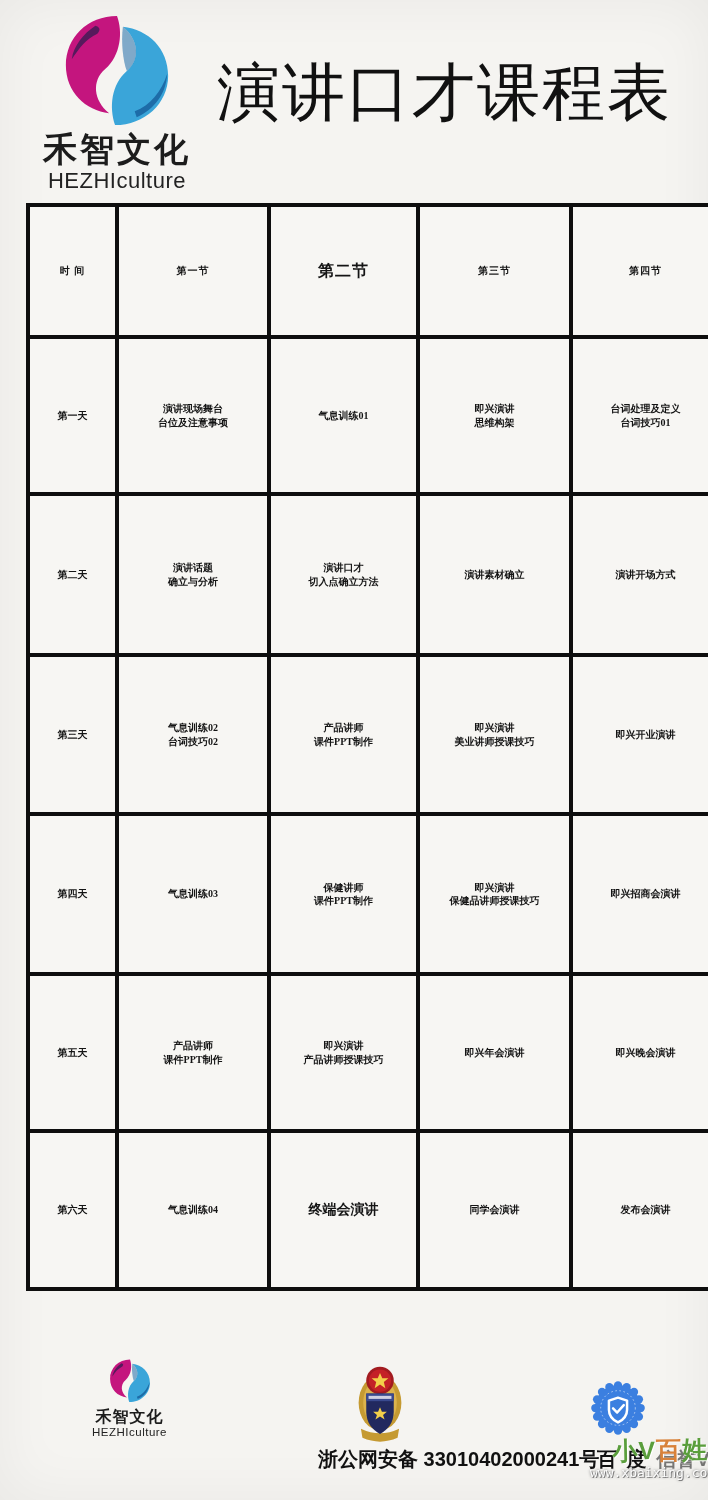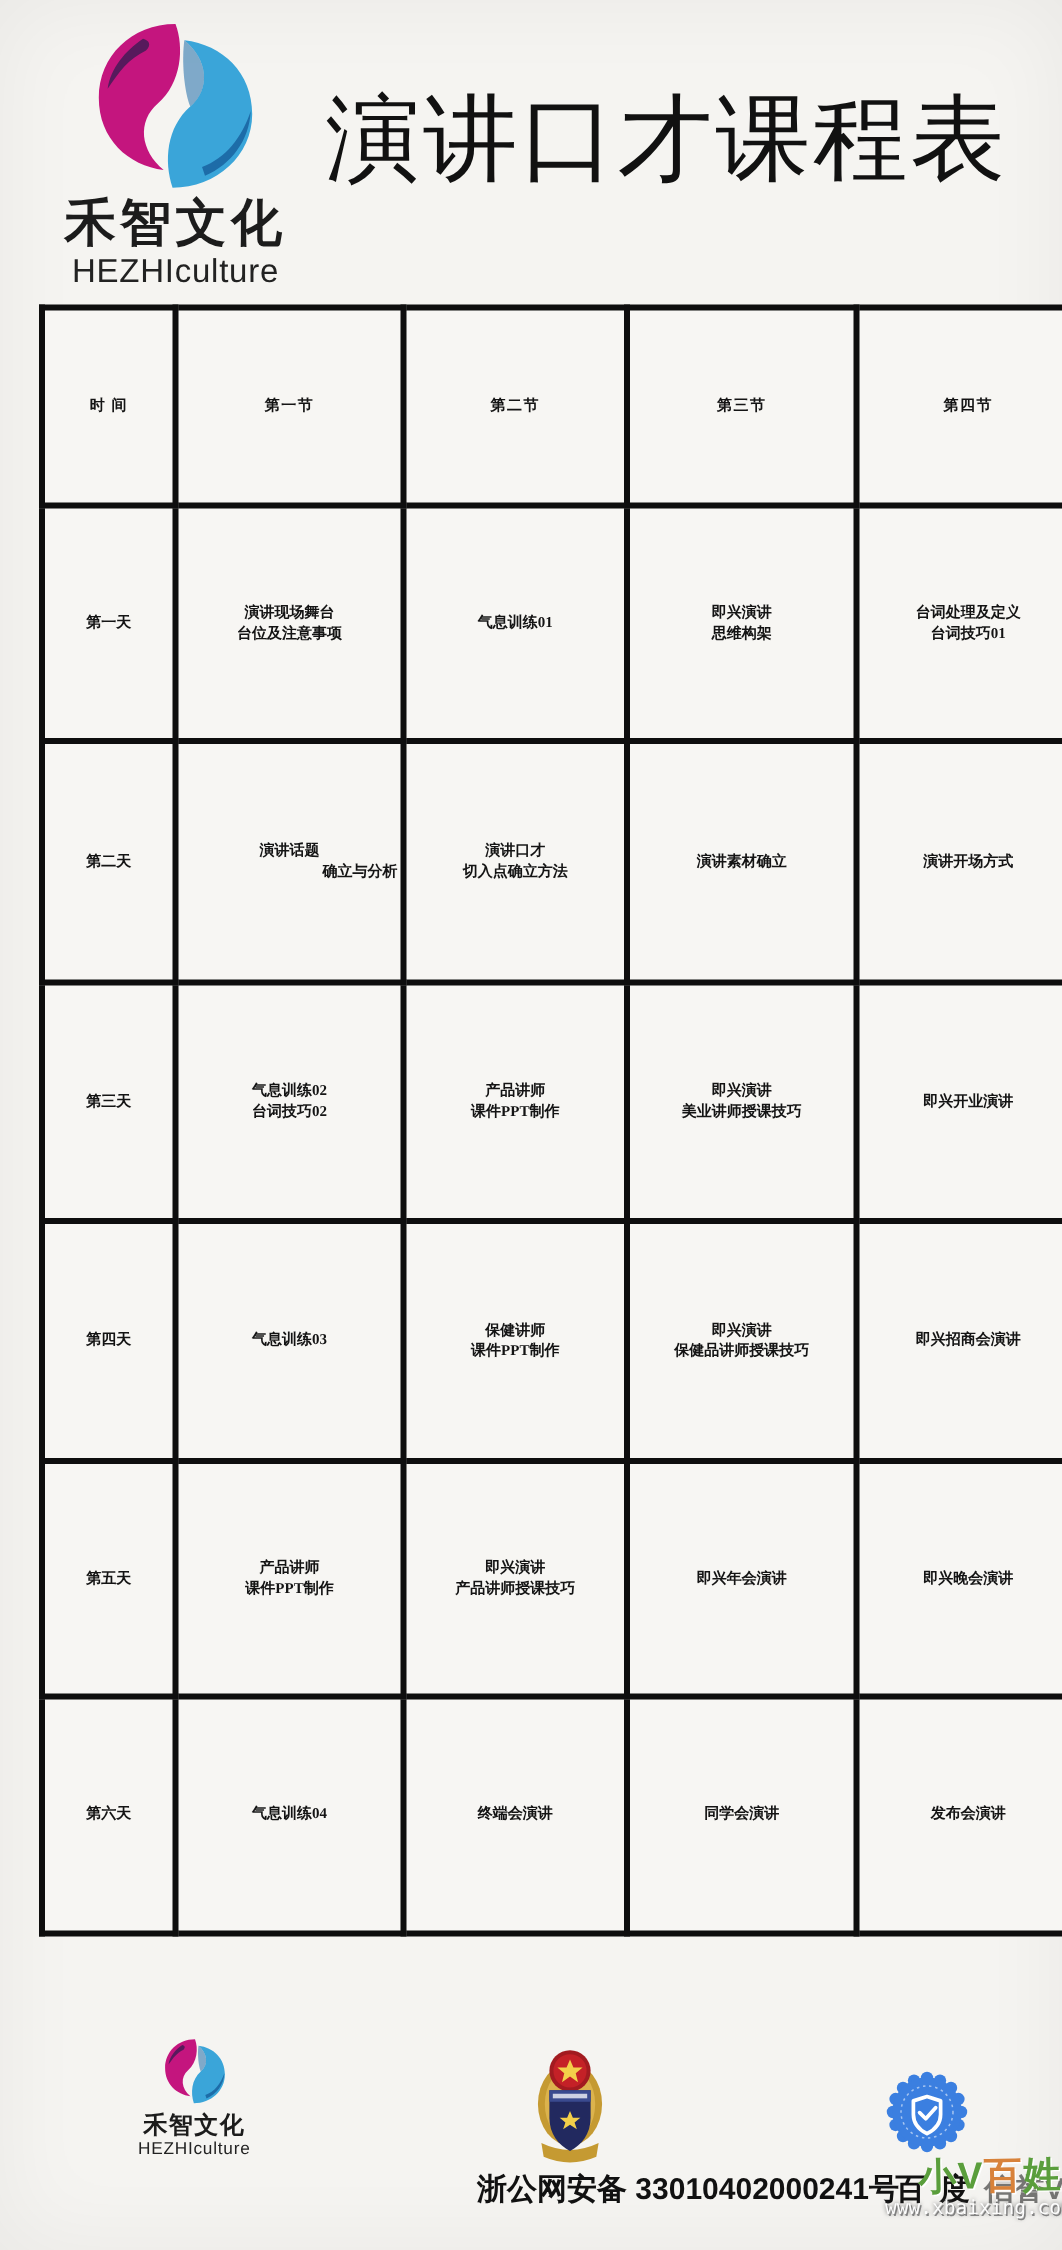--- a/index.html
+++ b/index.html
@@ -91,21 +91,21 @@
               <div class="cell-line" style="font-size: 10px;">时 间</div>
             </div>
           </th>
       <th>
             <div class="cell fit-lines">
               <div class="cell-line" style="font-size: 10px;">第一节</div>
             </div>
           </th>
       <th>
             <div class="cell fit-lines">
-              <div class="cell-line" style="font-size: 10px;">第二节</div>
+              <div class="cell-line" style="font-size: 16px;">第二节</div>
             </div>
           </th>
       <th>
             <div class="cell fit-lines">
               <div class="cell-line" style="font-size: 10px;">第三节</div>
             </div>
           </th>
       <th>
             <div class="cell fit-lines">
               <div class="cell-line" style="font-size: 10px;">第四节</div>
@@ -144,21 +144,21 @@
     </tr>
     <tr style="height:161px">
       <td class="day">
             <div class="cell fit-lines">
               <div class="cell-line" style="font-size: 10px;">第二天</div>
             </div>
           </td>
       <td class="course">
             <div class="cell fit-lines">
               <div class="cell-line" style="font-size: 10px;">演讲话题</div>
-              <div class="cell-line" style="font-size: 10px; text-align: right;">确立与分析</div>
+              <div class="cell-line" style="font-size: 10px;">确立与分析</div>
             </div>
           </td>
       <td class="course">
             <div class="cell fit-lines">
               <div class="cell-line" style="font-size: 10px;">演讲口才</div>
               <div class="cell-line" style="font-size: 10px;">切入点确立方法</div>
             </div>
           </td>
       <td class="course">
             <div class="cell fit-lines">
@@ -265,21 +265,21 @@
               <div class="cell-line" style="font-size: 10px;">第六天</div>
             </div>
           </td>
       <td class="course">
             <div class="cell fit-lines">
               <div class="cell-line" style="font-size: 10px;">气息训练04</div>
             </div>
           </td>
       <td class="course">
             <div class="cell fit-lines">
-              <div class="cell-line" style="font-size: 10px;">终端会演讲</div>
+              <div class="cell-line" style="font-size: 14px;">终端会演讲</div>
             </div>
           </td>
       <td class="course">
             <div class="cell fit-lines">
               <div class="cell-line" style="font-size: 10px;">同学会演讲</div>
             </div>
           </td>
       <td class="course">
             <div class="cell fit-lines">
               <div class="cell-line" style="font-size: 10px;">发布会演讲</div>

